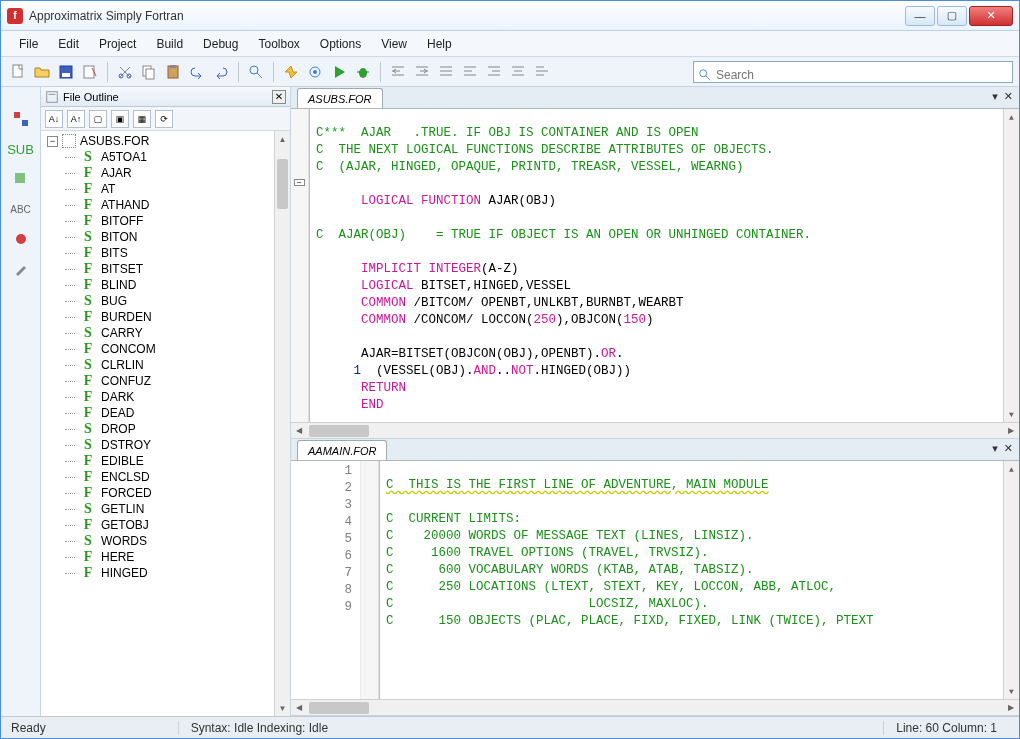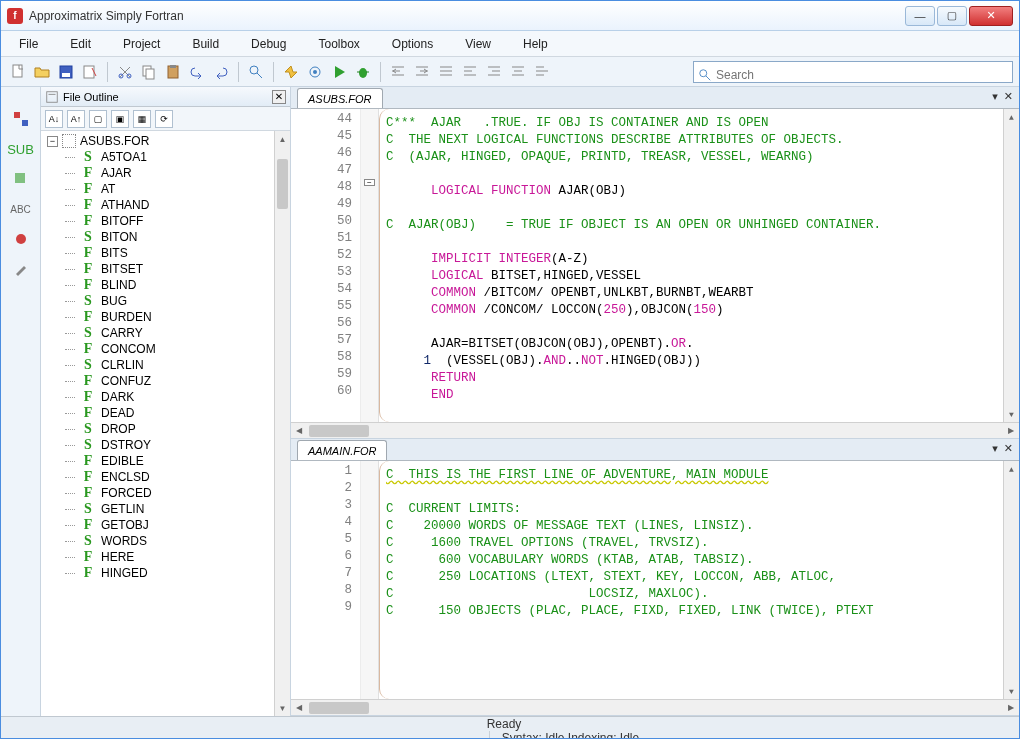--- a/index.html
+++ b/index.html
@@ -3,21 +3,21 @@
 <meta charset="utf-8">
 <style>
 * { box-sizing: border-box; margin: 0; padding: 0; }
 body { font-family: "Segoe UI", Tahoma, sans-serif; font-size: 12px; background: #fff; width: 1020px; height: 739px; overflow: hidden; border: 1px solid #4a8de0; display: flex; flex-direction: column; }
 .titlebar { height: 30px; background: linear-gradient(#fff,#eaf3fd); display: flex; align-items: center; padding: 0 6px; border-bottom: 1px solid #b8d0e8; }
 .titlebar .tlogo { width:16px; height:16px; background:#d03030; border-radius:3px; display:flex; align-items:center; justify-content:center; color:#fff; font-weight:bold; font-size:10px; margin-right:6px; }
 .titlebar .ttext { flex:1; color:#333; }
 .winbtns { display:flex; gap:2px; }
 .winbtn { width:30px; height:20px; border:1px solid #9ab8d8; border-radius:3px; background:linear-gradient(#f6fafd,#d8e8f8); display:flex; align-items:center; justify-content:center; font-size:11px; color:#333; cursor:pointer; }
 .winbtn.close { background:linear-gradient(#f28080,#d03030); color:#fff; border-color:#a02020; width:44px; }
-.menubar { height:26px; display:flex; align-items:center; padding:0 8px; gap:12px; background:#f4f8fc; border-bottom:1px solid #d0d8e0; }
+.menubar { height:26px; display:flex; align-items:center; padding:0 8px; gap:0; background:#f4f8fc; border-bottom:1px solid #d0d8e0; }
 .menubar .mitem { padding:3px 10px; cursor:pointer; color:#222; }
 .toolbar { height:30px; display:flex; align-items:center; padding:2px 6px; gap:2px; background:#eef4fa; border-bottom:1px solid #c8d4e0; }
 .tbtn { width:22px; height:22px; display:flex; align-items:center; justify-content:center; border:1px solid transparent; border-radius:2px; cursor:pointer; }
 .tsep { width:1px; height:20px; background:#c0c8d0; margin:0 4px; }
 .tbtn svg { width:16px; height:16px; }
 .searchbox { flex:1; max-width:320px; margin-left:auto; display:flex; align-items:flex-end; border:1px solid #8aa8c8; background:#fff; height:22px; padding:0 4px; }
 .searchbox input { border:none; outline:none; flex:1; font-size:12px; padding:0 4px; }
 .main { flex:1; display:flex; overflow:hidden; }
 .leftcol { width:40px; background:#eef4fa; border-right:1px solid #c8d4e0; display:flex; flex-direction:column; align-items:center; padding-top:22px; gap:10px; }
 .lefticon { width:20px; height:20px; display:flex; align-items:center; justify-content:center; cursor:pointer; }
@@ -42,30 +42,30 @@
 .editor { display:flex; flex-direction:column; border-bottom:1px solid #c8d4e0; overflow:hidden; }
 .editor.top { flex: 1 1 56%; } .editor.bot { flex: 1 1 44%; }
 .tabrow { height:22px; display:flex; align-items:flex-end; background:#e4ecf4; padding:0 6px; border-bottom:1px solid #b0b8c0; position:relative; }
 .etab { height:20px; border:1px solid #a0a8b0; border-bottom:none; background:#fff; padding:0 10px; display:flex; align-items:center; font-style:italic; font-size:11px; border-radius:3px 3px 0 0; }
 .tabctrl { position:absolute; right:6px; top:3px; display:flex; gap:6px; font-size:11px; color:#333; }
 .tabctrl span { cursor:pointer; }
 .code { flex:1; display:flex; font-family:Consolas,"Courier New",monospace; font-size:12.5px; overflow:hidden; background:#fff; position:relative; }
 .codegutter { width:70px; background:#fff; border-right:1px solid #ececec; text-align:right; color:#808080; padding:2px 8px 2px 0; line-height:17px; }
 .foldcol { width:18px; background:#f6f6f6; border-right:1px solid #e0e0e0; position:relative; }
 .foldmark { position:absolute; left:3px; width:11px; height:7px; border:1px solid #888; font-size:8px; display:flex; align-items:center; justify-content:center; background:#fff; }
-.codetext { flex:1; padding:6px 6px; white-space:pre; line-height:17px; border-left:1px solid #d8b8a0; overflow:hidden;border-radius:10px; }
+.codetext { flex:1; padding:16px 6px; white-space:pre; line-height:17px; border-left:1px solid #d8b8a0; overflow:hidden; }
 .c-green{color:#1a9018;} .c-mag{color:#c81898;} .c-navy{color:#102868;} .c-num{color:#c81898;} .c-wavy{text-decoration:underline wavy #c8c800;}
 .hscroll { height:16px; background:#f0f0f0; border-top:1px solid #d0d0d0; display:flex; align-items:center; }
 .hscroll .harr { width:16px; height:16px; display:flex; align-items:center; justify-content:center; font-size:8px; color:#666; }
 .hscroll .htrack { flex:1; height:12px; position:relative; }
 .hscroll .hthumb { position:absolute; left:2px; top:0; height:12px; width:60px; background:#c8c8c8; border-radius:2px; }
 .vscroll { width:16px; background:#f0f0f0; border-left:1px solid #d0d0d0; position:relative; }
 .vscroll .varr { position:absolute; left:0; right:0; height:16px; display:flex; align-items:center; justify-content:center; font-size:8px; color:#666; }
 .vscroll .varr.up{top:0;} .vscroll .varr.dn{bottom:0;}
-.statusbar { height:22px; background:#e8eef4; border-top:1px solid #c0c8d0; display:flex; align-items:center; padding:0 10px; font-size:12px; color:#333;flex-direction:column; }
+.statusbar { height:22px; background:#e8eef4; border-top:1px solid #c0c8d0; display:flex; align-items:center; padding:0 10px; font-size:12px; color:#333; }
 .statusbar .sseg { border-left:1px solid #c8d0d8; padding:0 12px; }
 .statusbar .sseg:first-child { border-left:none; padding-left:0; }
 .statusbar .spacer { flex:1; }
 </style>
 </head>
 <body>
 
 <div class="titlebar">
   <div class="tlogo">f</div>
   <div class="ttext">Approximatrix Simply Fortran</div>
@@ -395,21 +395,20 @@
       <div class="tabrow">
         <div class="etab">
             <span>ASUBS.FOR</span>
           </div>
         <div class="tabctrl">
             <span>▾</span>
             <span>✕</span>
           </div>
       </div>
       <div class="code">
-        <div class="codegutter" id="gutter-top">44<br>45<br>46<br>47<br>48<br>49<br>50<br>51<br>52<br>53<br>54<br>55<br>56<br>57<br>58<br>59<br>60<br></div>
         <div class="foldcol">
             <div class="foldmark" style="top:70px;">−</div>
           </div>
         <div class="codetext" id="code-top"><span class="c-green">C***  AJAR   .TRUE. IF OBJ IS CONTAINER AND IS OPEN</span><br><span class="c-green">C  THE NEXT LOGICAL FUNCTIONS DESCRIBE ATTRIBUTES OF OBJECTS.</span><br><span class="c-green">C  (AJAR, HINGED, OPAQUE, PRINTD, TREASR, VESSEL, WEARNG)</span><br><br><span class="">      </span><span class="c-mag">LOGICAL FUNCTION</span><span class=""> AJAR(OBJ)</span><br><br><span class="c-green">C  AJAR(OBJ)    = TRUE IF OBJECT IS AN OPEN OR UNHINGED CONTAINER.</span><br><br><span class="">      </span><span class="c-mag">IMPLICIT INTEGER</span><span class="">(A-Z)</span><br><span class="">      </span><span class="c-mag">LOGICAL</span><span class=""> BITSET,HINGED,VESSEL</span><br><span class="">      </span><span class="c-mag">COMMON</span><span class=""> /BITCOM/ OPENBT,UNLKBT,BURNBT,WEARBT</span><br><span class="">      </span><span class="c-mag">COMMON</span><span class=""> /CONCOM/ LOCCON(</span><span class="c-num">250</span><span class="">),OBJCON(</span><span class="c-num">150</span><span class="">)</span><br><br><span class="">      AJAR=BITSET(OBJCON(OBJ),OPENBT).</span><span class="c-mag">OR</span><span class="">.</span><br><span class="">     </span><span class="c-navy">1</span><span class="">  (VESSEL(OBJ).</span><span class="c-mag">AND</span><span class="">..</span><span class="c-mag">NOT</span><span class="">.HINGED(OBJ))</span><br><span class="">      </span><span class="c-mag">RETURN</span><br><span class="">      </span><span class="c-mag">END</span><br></div>
         <div class="vscroll">
             <div class="varr up">▲</div>
             <div class="varr dn">▼</div>
           </div>
       </div>
       <div class="hscroll">

